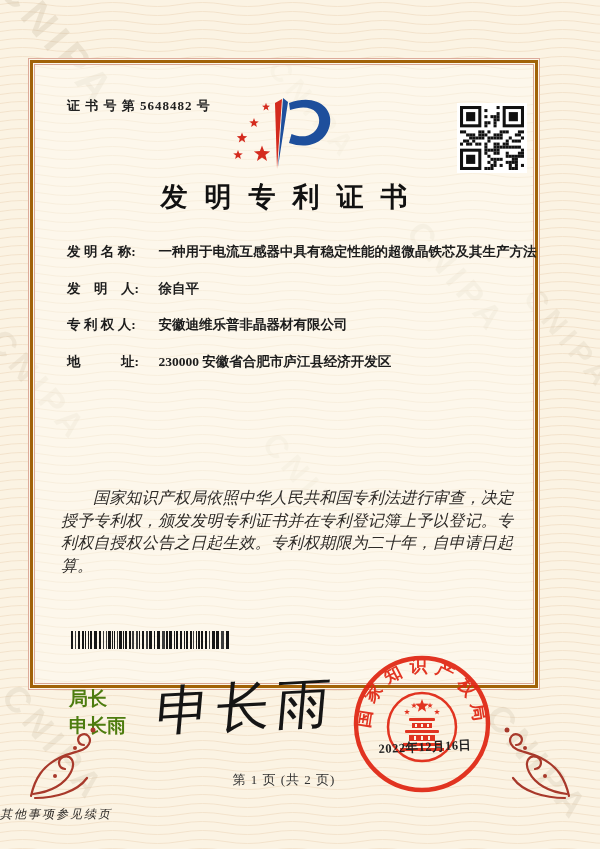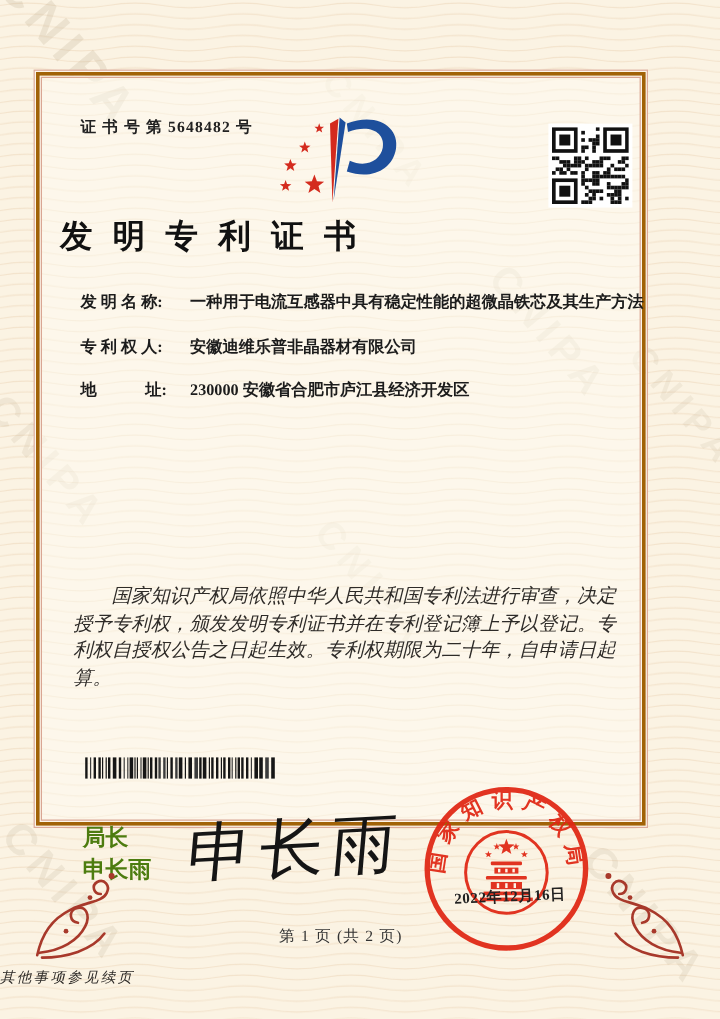--- a/index.html
+++ b/index.html
@@ -26,21 +26,21 @@
   .certificate{
     position:absolute;left:30px;top:60px;width:508px;height:628px;z-index:2;
     box-sizing:border-box;border:3px solid #a16207;
     box-shadow:0 0 0 1px #fdf6ea,0 0 0 2px #dcab9b,
                inset 0 0 0 1px #fdf6ea,inset 0 0 0 2px #d9a693;
     background:rgba(255,252,244,.45);
   }
   .cert-no{position:absolute;left:34px;top:34px;font-size:13px;font-weight:600;color:#222;letter-spacing:1px;}
   .logo{position:absolute;left:190px;top:30px;width:124px;height:86px;}
   .qr{position:absolute;left:424px;top:40px;width:70px;height:70px;background:#fff;padding:3px;box-sizing:border-box;}
-  .title{position:absolute;left:0;top:116px;width:100%;text-align:left;
+  .title{position:absolute;left:0;top:116px;width:100%;text-align:center;
          font-size:27px;font-weight:bold;color:#111;letter-spacing:17px;text-indent:17px;}
   .fields{position:absolute;left:34px;top:180px;width:446px;}
   .frow{height:22px;margin-bottom:14.5px;font-size:13.5px;font-weight:600;color:#1c1c1c;white-space:nowrap;}
   .flabel{display:inline-block;min-width:88px;}
   .fpair1{display:inline-block;width:252px;}
   .paras{position:absolute;left:28px;top:424px;width:452px;
          font-size:16px;line-height:22.5px;color:#2e2b28;text-align:justify;font-style:italic;}
   .paras p{margin:0;text-indent:2em;}
   .barcode{position:absolute;left:36px;top:568px;width:164px;height:18px;}
   .director{position:absolute;left:36px;top:622px;font-size:19px;font-weight:600;color:#4d7c0f;line-height:27px;}
@@ -224,20 +224,24 @@
     </svg>
 
   <div class="title">发明专利证书</div>
 
   <div class="fields">
     <div class="frow">
       <span class="flabel">发 明 名 称:</span>
       <span>一种用于电流互感器中具有稳定性能的超微晶铁芯及其生产方法</span>
     </div>
     <div class="frow">
+      <span class="flabel">发　明　人:</span>
+      <span>徐自平</span>
+    </div>
+    <div class="frow">
       <span class="flabel">专 利 权 人:</span>
       <span>安徽迪维乐普非晶器材有限公司</span>
     </div>
     <div class="frow">
       <span class="flabel">地　　　址:</span>
       <span>230000 安徽省合肥市庐江县经济开发区</span>
     </div>
   </div>
 
   <div class="paras">

